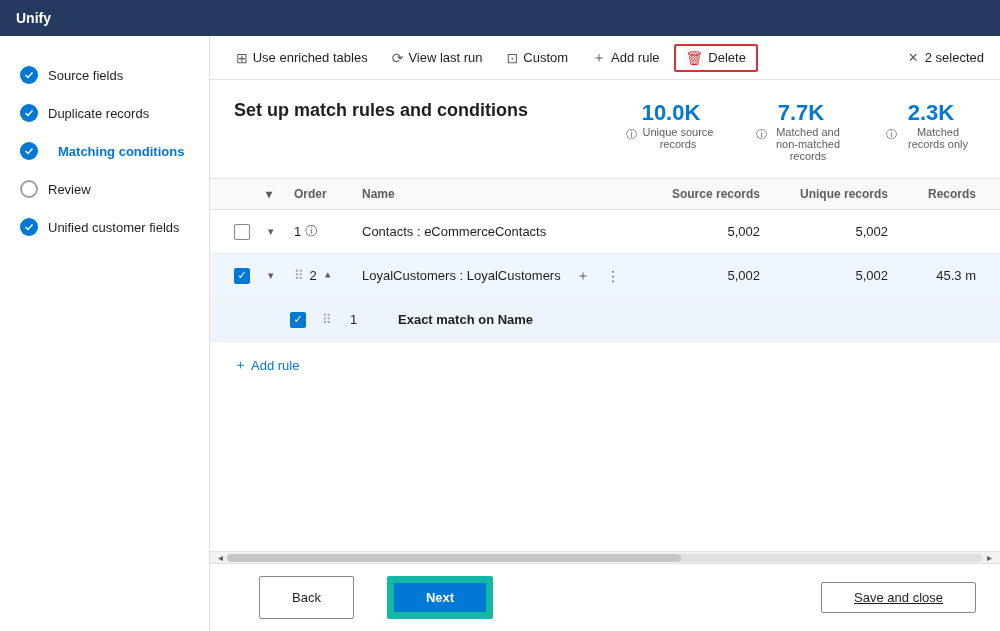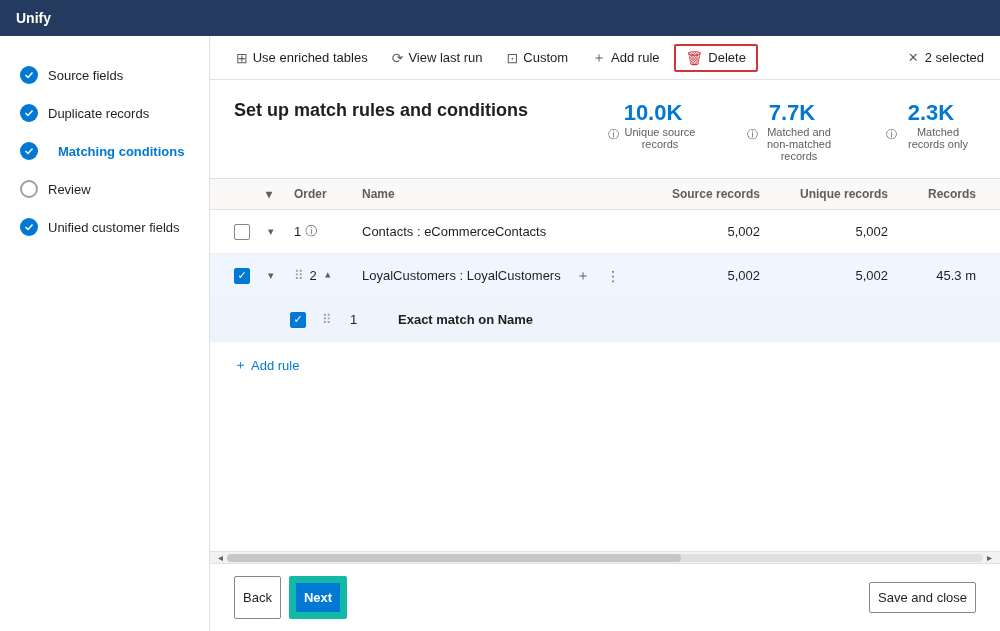--- a/index.html
+++ b/index.html
@@ -143,21 +143,20 @@
       font-weight: 600;
       color: #201f1e;
     }
     .stats-group {
       display: flex;
       gap: 40px;
       align-items: flex-start;
     }
     .stat-item {
       text-align: center;
-      margin-left: 9px;
     }
     .stat-number {
       font-size: 22px;
       font-weight: 700;
       color: #0078d4;
       line-height: 1.2;
     }
     .stat-label {
       font-size: 11px;
       color: #605e5c;
@@ -348,27 +347,28 @@
     
     .footer {
       display: flex;
       align-items: center;
       padding: 12px 24px;
       border-top: 1px solid #e0e0e0;
       background: #fff;
       flex-shrink: 0;
     }
     .footer-left { display: flex; gap: 8px; }
-    .footer-right { margin-left: auto; display: flex; gap: 20px; }
+    .footer-right { margin-left: auto; display: flex; gap: 20px; text-decoration: underline; }
     .btn {
-      padding: 7px 8px;
+      padding: 7px 32px;
       font-size: 13px;
       cursor: pointer;
       border-radius: 2px;
       font-family: inherit;
+      margin-left: 25px;
     }
     .btn-default {
       background: #fff;
       border: 1px solid #8a8886;
       color: #201f1e;
     }
     .btn-primary {
       background: #0078d4;
       border: 7px solid #14b8a6;
       color: #fff;

